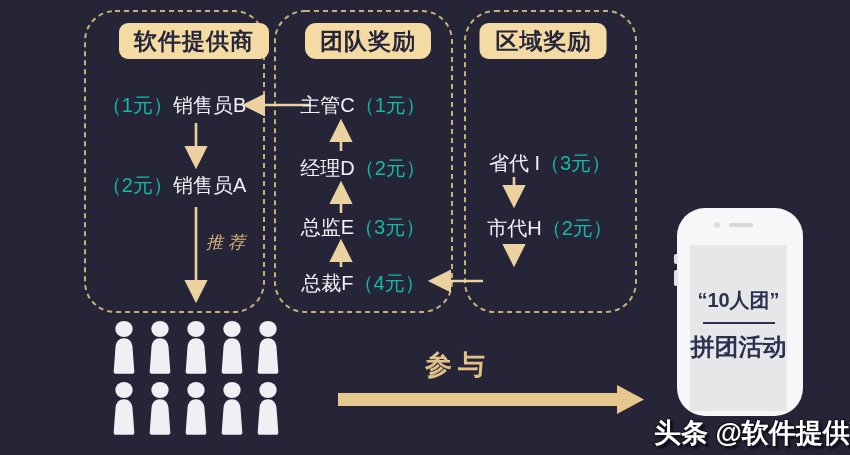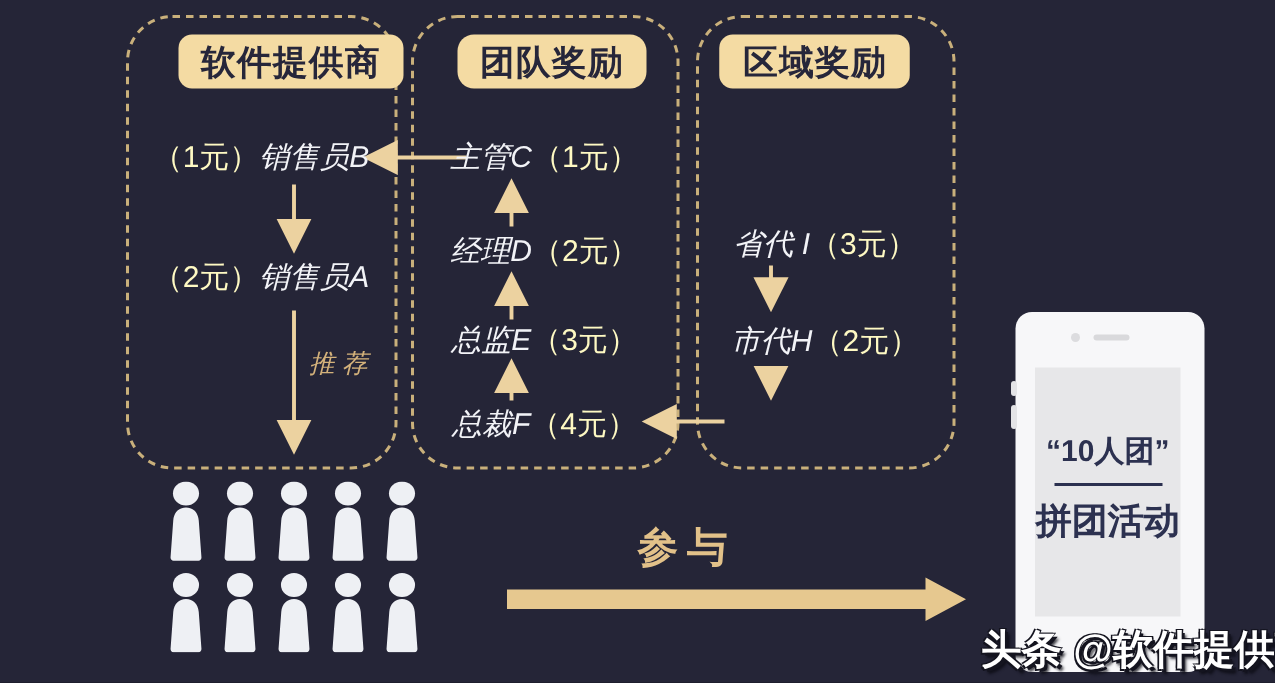--- a/index.html
+++ b/index.html
@@ -18,40 +18,40 @@
     font-size:23px;font-weight:700;letter-spacing:1px;
     transform:translateX(-50%);
     z-index:3;white-space:nowrap;
   }
   .node{
     position:absolute;z-index:3;
     font-size:20px;font-weight:500;
     text-align:center;white-space:nowrap;
     color:#f2f3f7;line-height:26px;
   }
-  .node .amount{color:#fef9c3;text-align:center;}
-  .node .label{color:#f2f3f7;font-style:italic;}
+  .node .amount{color:#14b8a6;text-align:center;}
+  .node .label{color:#f2f3f7;}
   .edge-label{
     position:absolute;left:206px;top:231px;z-index:3;
     color:#d4b27b;font-size:17px;font-style:italic;
     letter-spacing:5px;white-space:nowrap;
   }
   .participants{
     position:absolute;left:108px;top:321px;width:176px;z-index:3;
     display:flex;flex-wrap:wrap;gap:8px 4px;
   }
   .participants svg{display:block;}
   .join-label{
     position:absolute;left:425px;top:347px;width:130px;z-index:3;
     text-align:left;color:#e2c189;
     font-size:27px;font-weight:600;letter-spacing:6px;
   }
   .phone{
-    position:absolute;left:677px;top:208px;width:126px;height:240px;
-    background:#f7f7f9;border-radius:11px;z-index:2;
+    position:absolute;left:677px;top:208px;width:126px;height:208px;
+    background:#f7f7f9;border-radius:28px;z-index:2;
   }
   .phone .side-btn{position:absolute;left:-3px;width:4px;border-radius:2px;background:#e3e3e6;}
   .phone .earpiece{
     position:absolute;left:52px;top:15px;width:24px;height:4px;
     border-radius:2px;background:#d9d9dc;
   }
   .phone .camera{
     position:absolute;left:37px;top:14px;width:6px;height:6px;
     border-radius:50%;background:#dcdcdf;
   }

